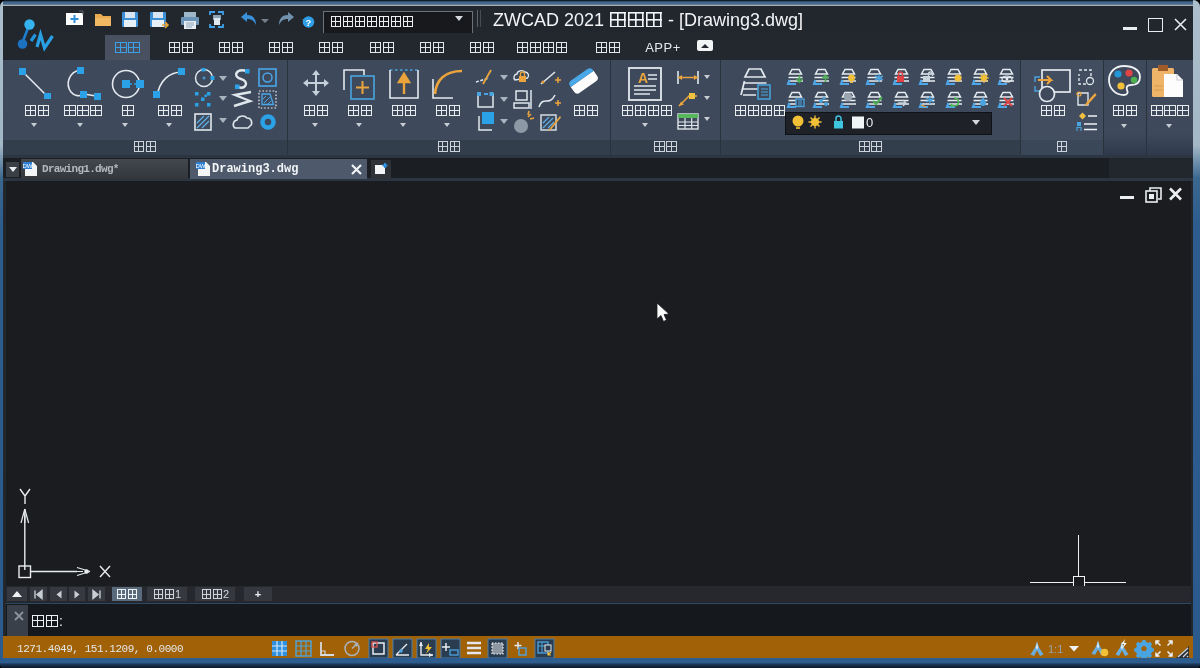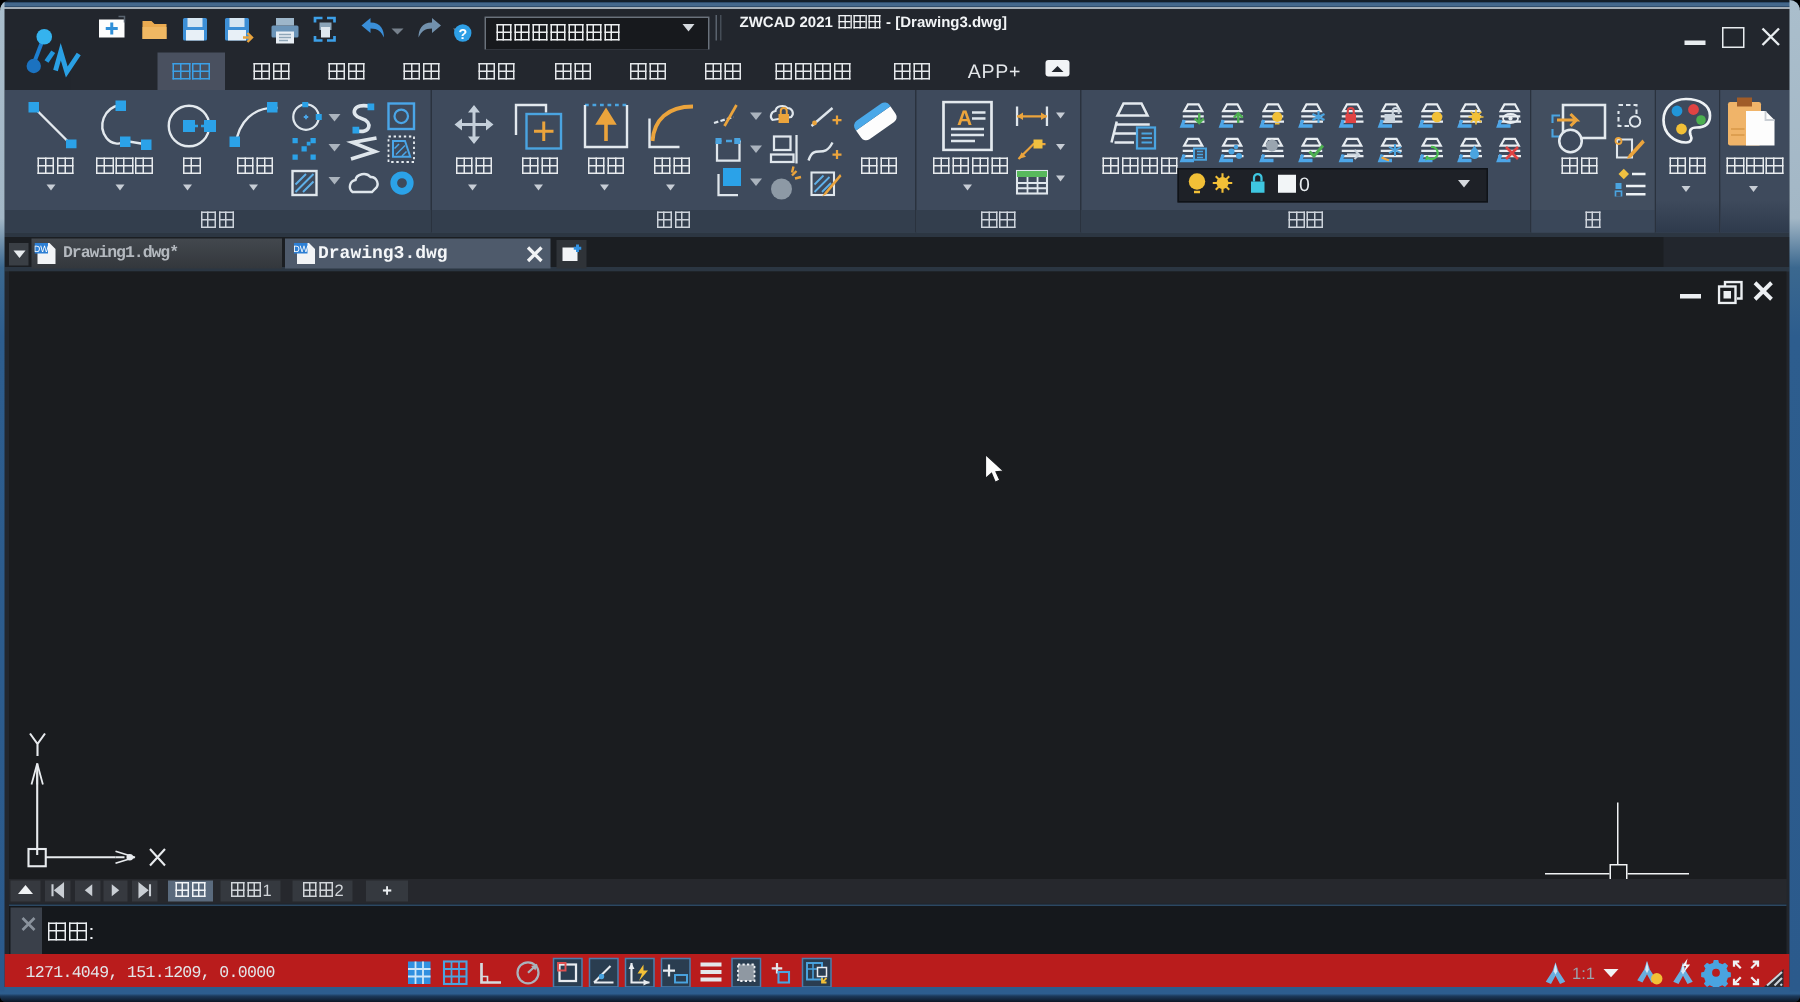--- a/index.html
+++ b/index.html
@@ -35,21 +35,21 @@
 .doctabs{left:3px;top:158px;width:1106px;height:23px;background:#1b1e22;font-family:"Liberation Mono",monospace;}
 
 .canvas{left:6px;top:181px;width:1185px;height:405px;background:#1a1c1f;}
 
 .layoutbar{left:6px;top:586px;width:1185px;height:16px;background:#26282d;}
 .lbtn{position:absolute;top:1px;width:21px;height:14px;background:#36393f;}
 .ltab{position:absolute;top:1px;height:14px;line-height:14px;font-size:11px;text-align:center;color:#d2d6da;background:#35393f;}
 
 .cmd{left:6px;top:603px;width:1185px;height:33px;background:#15181c;border-top:1px solid #2c4862;}
 
-.status{left:3px;top:636px;width:1190px;height:25px;background:#b91c1c;}
+.status{left:3px;top:636px;width:1190px;height:25px;background:#a16207;}
 text{font-family:"Liberation Sans",sans-serif;}
 </style></head>
 <body>
 <div class="page">
   <div class="abs titlebar" id="titlebar">
 
     <svg class="abs" style="left:8px;top:8px;z-index:5" width="48" height="46" viewBox="0 0 48 46">
       <line x1="17" y1="17" x2="12" y2="30" stroke="#1d7fd0" stroke-width="2.6"></line>
       <circle cx="18.5" cy="13.5" r="5.2" fill="#35b3ee"></circle>
       <circle cx="11.5" cy="33" r="4.8" fill="#1b72c0"></circle>
@@ -94,21 +94,21 @@
       <text x="243.5" y="17" font-size="9.5" font-weight="bold" fill="#fff" text-anchor="middle">?</text>
     </svg>
 
     <div class="abs" style="left:320px;top:8px;width:148px;height:21px;background:#17191d;border:1px solid #6a727c;"></div>
     <div class="abs" style="left:327px;top:12px;font-size:12px;color:#eceef0;"><i class="zh"></i><i class="zh"></i><i class="zh"></i><i class="zh"></i><i class="zh"></i><i class="zh"></i><i class="zh"></i></div>
     <div class="abs" style="left:452px;top:13px;width:0;height:0;border-left:4.5px solid transparent;border-right:4.5px solid transparent;border-top:5px solid #d5d9de;"></div>
 
     <div class="abs" style="left:474px;top:7px;width:1px;height:17px;background:#5a636e;"></div>
     <div class="abs" style="left:477px;top:7px;width:1px;height:17px;background:#454d57;"></div>
 
-    <div class="abs" style="left:490px;top:7px;font-size:10px;color:#f2f4f6;font-weight:bold;">ZWCAD 2021 <i class="zh"></i><i class="zh"></i><i class="zh"></i> - [Drawing3.dwg]</div>
+    <div class="abs" style="left:490px;top:7px;font-size:18px;color:#f2f4f6;">ZWCAD 2021 <i class="zh"></i><i class="zh"></i><i class="zh"></i> - [Drawing3.dwg]</div>
 
     <div class="abs" style="left:1120px;top:24px;width:14px;height:2.5px;background:#e8ecef;"></div>
     <div class="abs" style="left:1145px;top:15px;width:13px;height:12px;border:1.5px solid #e8ecef;"></div>
     <svg class="abs" style="left:1170px;top:14px" width="15" height="15" viewBox="0 0 15 15">
       <path d="M2,2 L13,13 M13,2 L2,13" stroke="#e8ecef" stroke-width="1.6"></path>
     </svg>
   </div>
   <div class="abs tabrow" id="tabrow">
     <div class="rtab active" style="left:58px;width:45px;"><i class="zh"></i><i class="zh"></i></div>
     <div class="rtab" style="left:116px;width:36px;"><i class="zh"></i><i class="zh"></i></div>

